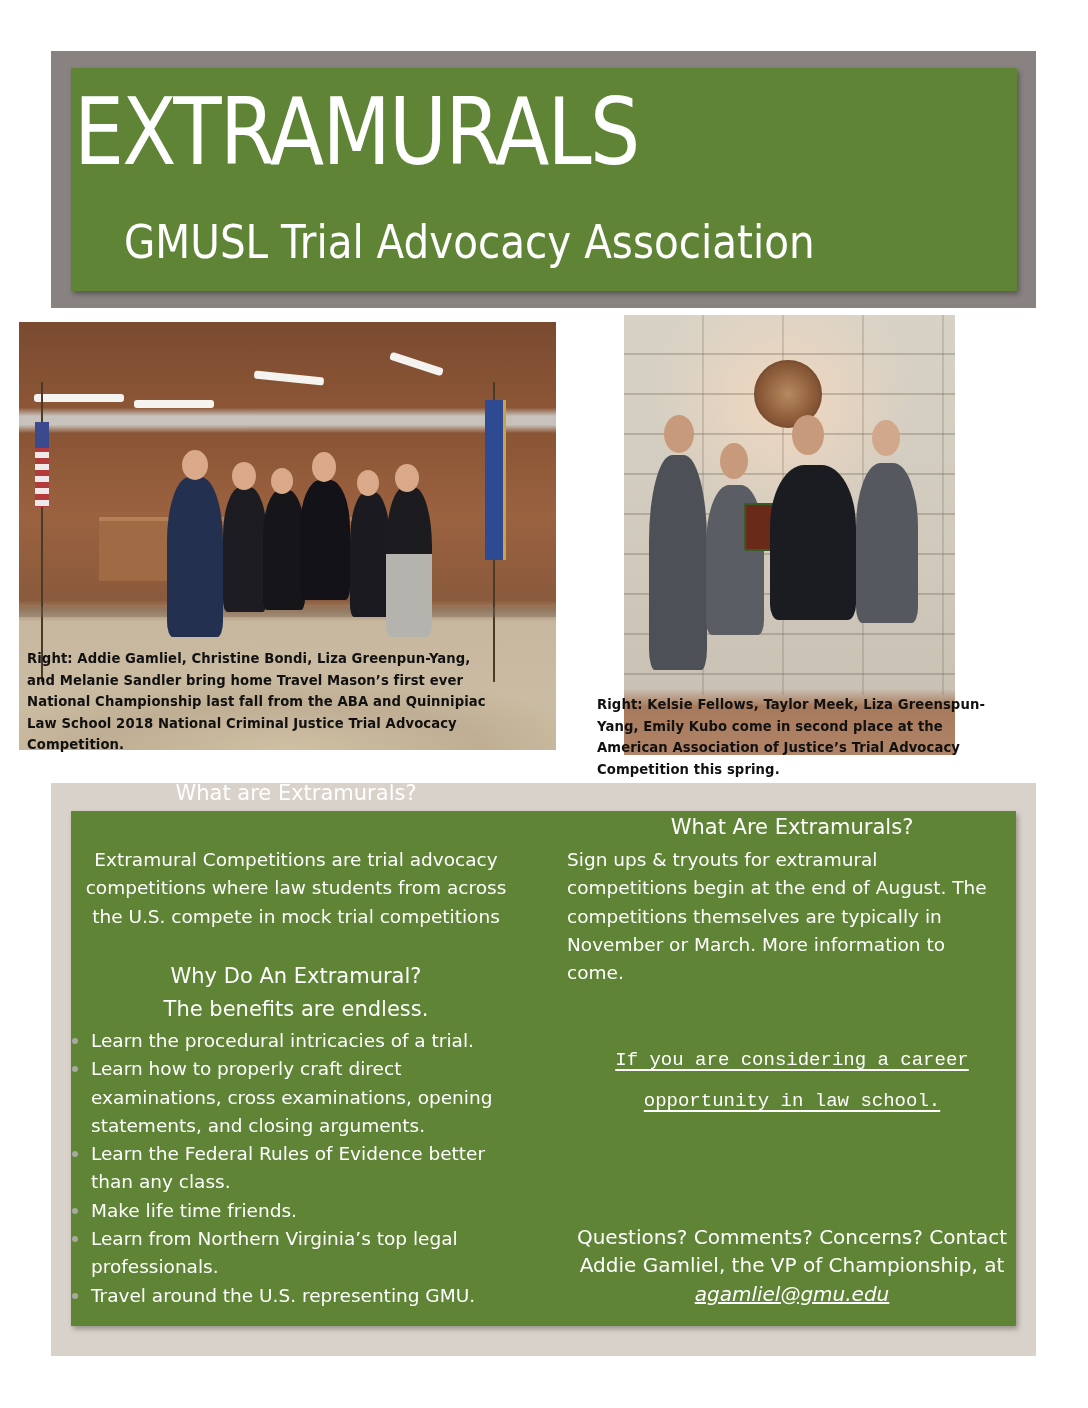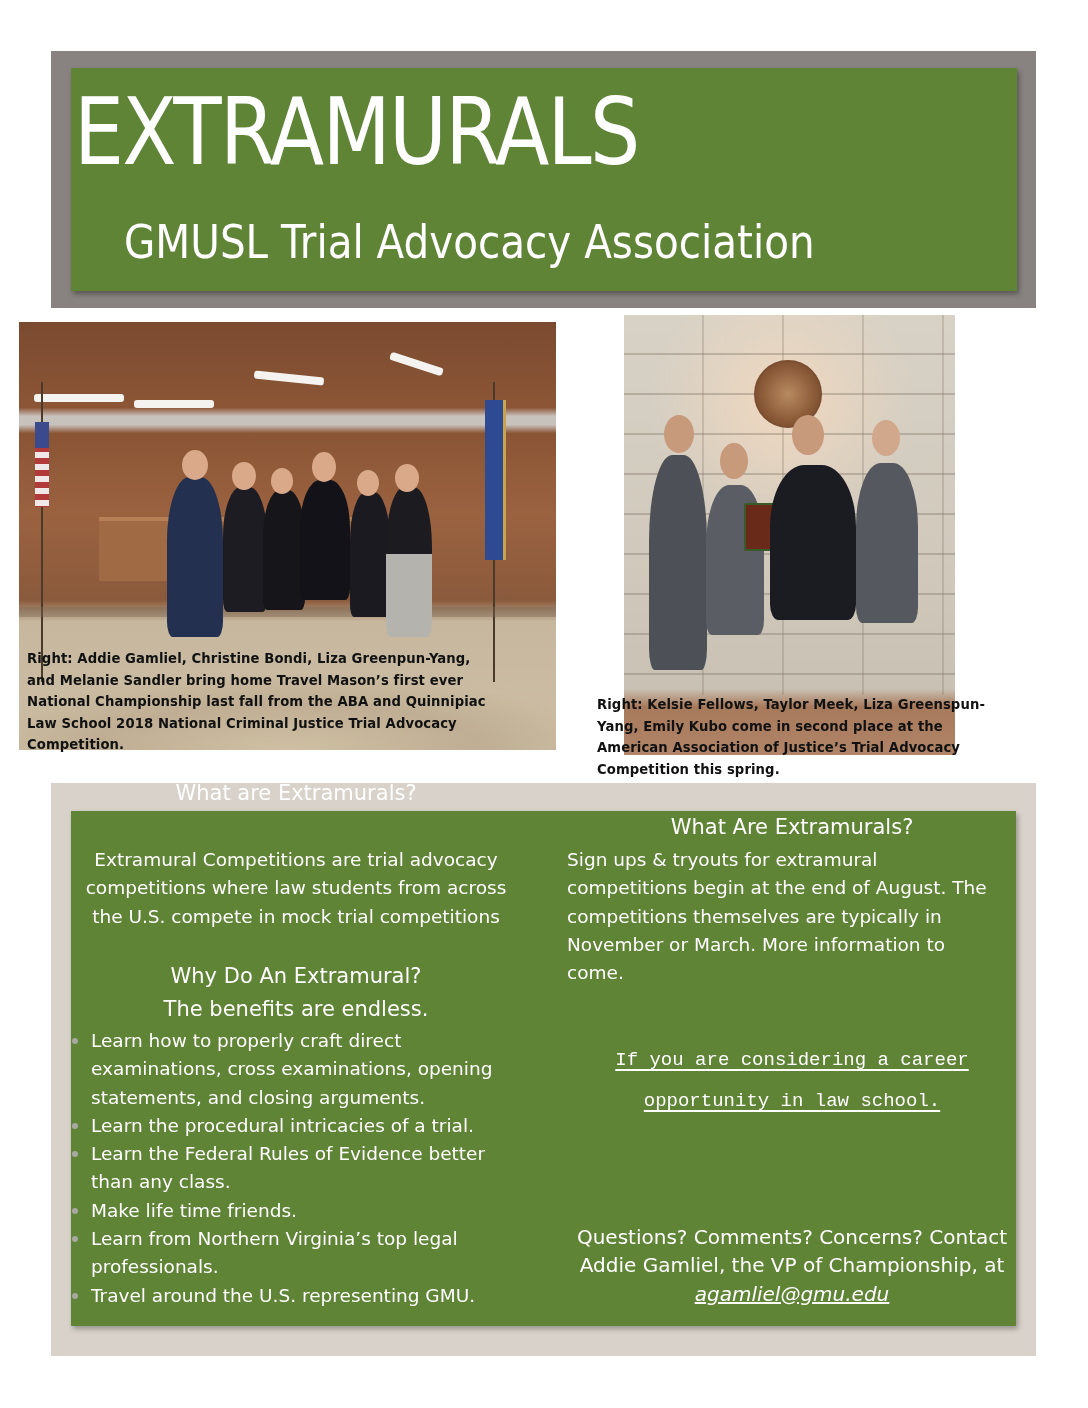--- a/index.html
+++ b/index.html
@@ -151,27 +151,27 @@
   <div>Extramural Competitions are trial advocacy</div>
   <div>competitions where law students from across</div>
   <div>the U.S. compete in mock trial competitions</div>
 </div>
 <div class="txt h-sec center col-left-head2">Why Do An Extramural?</div>
 <div class="txt h-sec center col-left-head3">The benefits are endless.</div>
 
 <ul class="benefits">
   <li>
     <span class="bullet"></span>
+    <div>Learn the procedural intricacies of a trial.</div>
+  </li>
+  <li>
+    <span class="bullet"></span>
     <div>Learn how to properly craft direct</div>
     <div>examinations, cross examinations, opening</div>
     <div>statements, and closing arguments.</div>
-  </li>
-  <li>
-    <span class="bullet"></span>
-    <div>Learn the procedural intricacies of a trial.</div>
   </li>
   <li>
     <span class="bullet"></span>
     <div>Learn the Federal Rules of Evidence better</div>
     <div>than any class.</div>
   </li>
   <li>
     <span class="bullet"></span>
     <div>Make life time friends.</div>
   </li>

